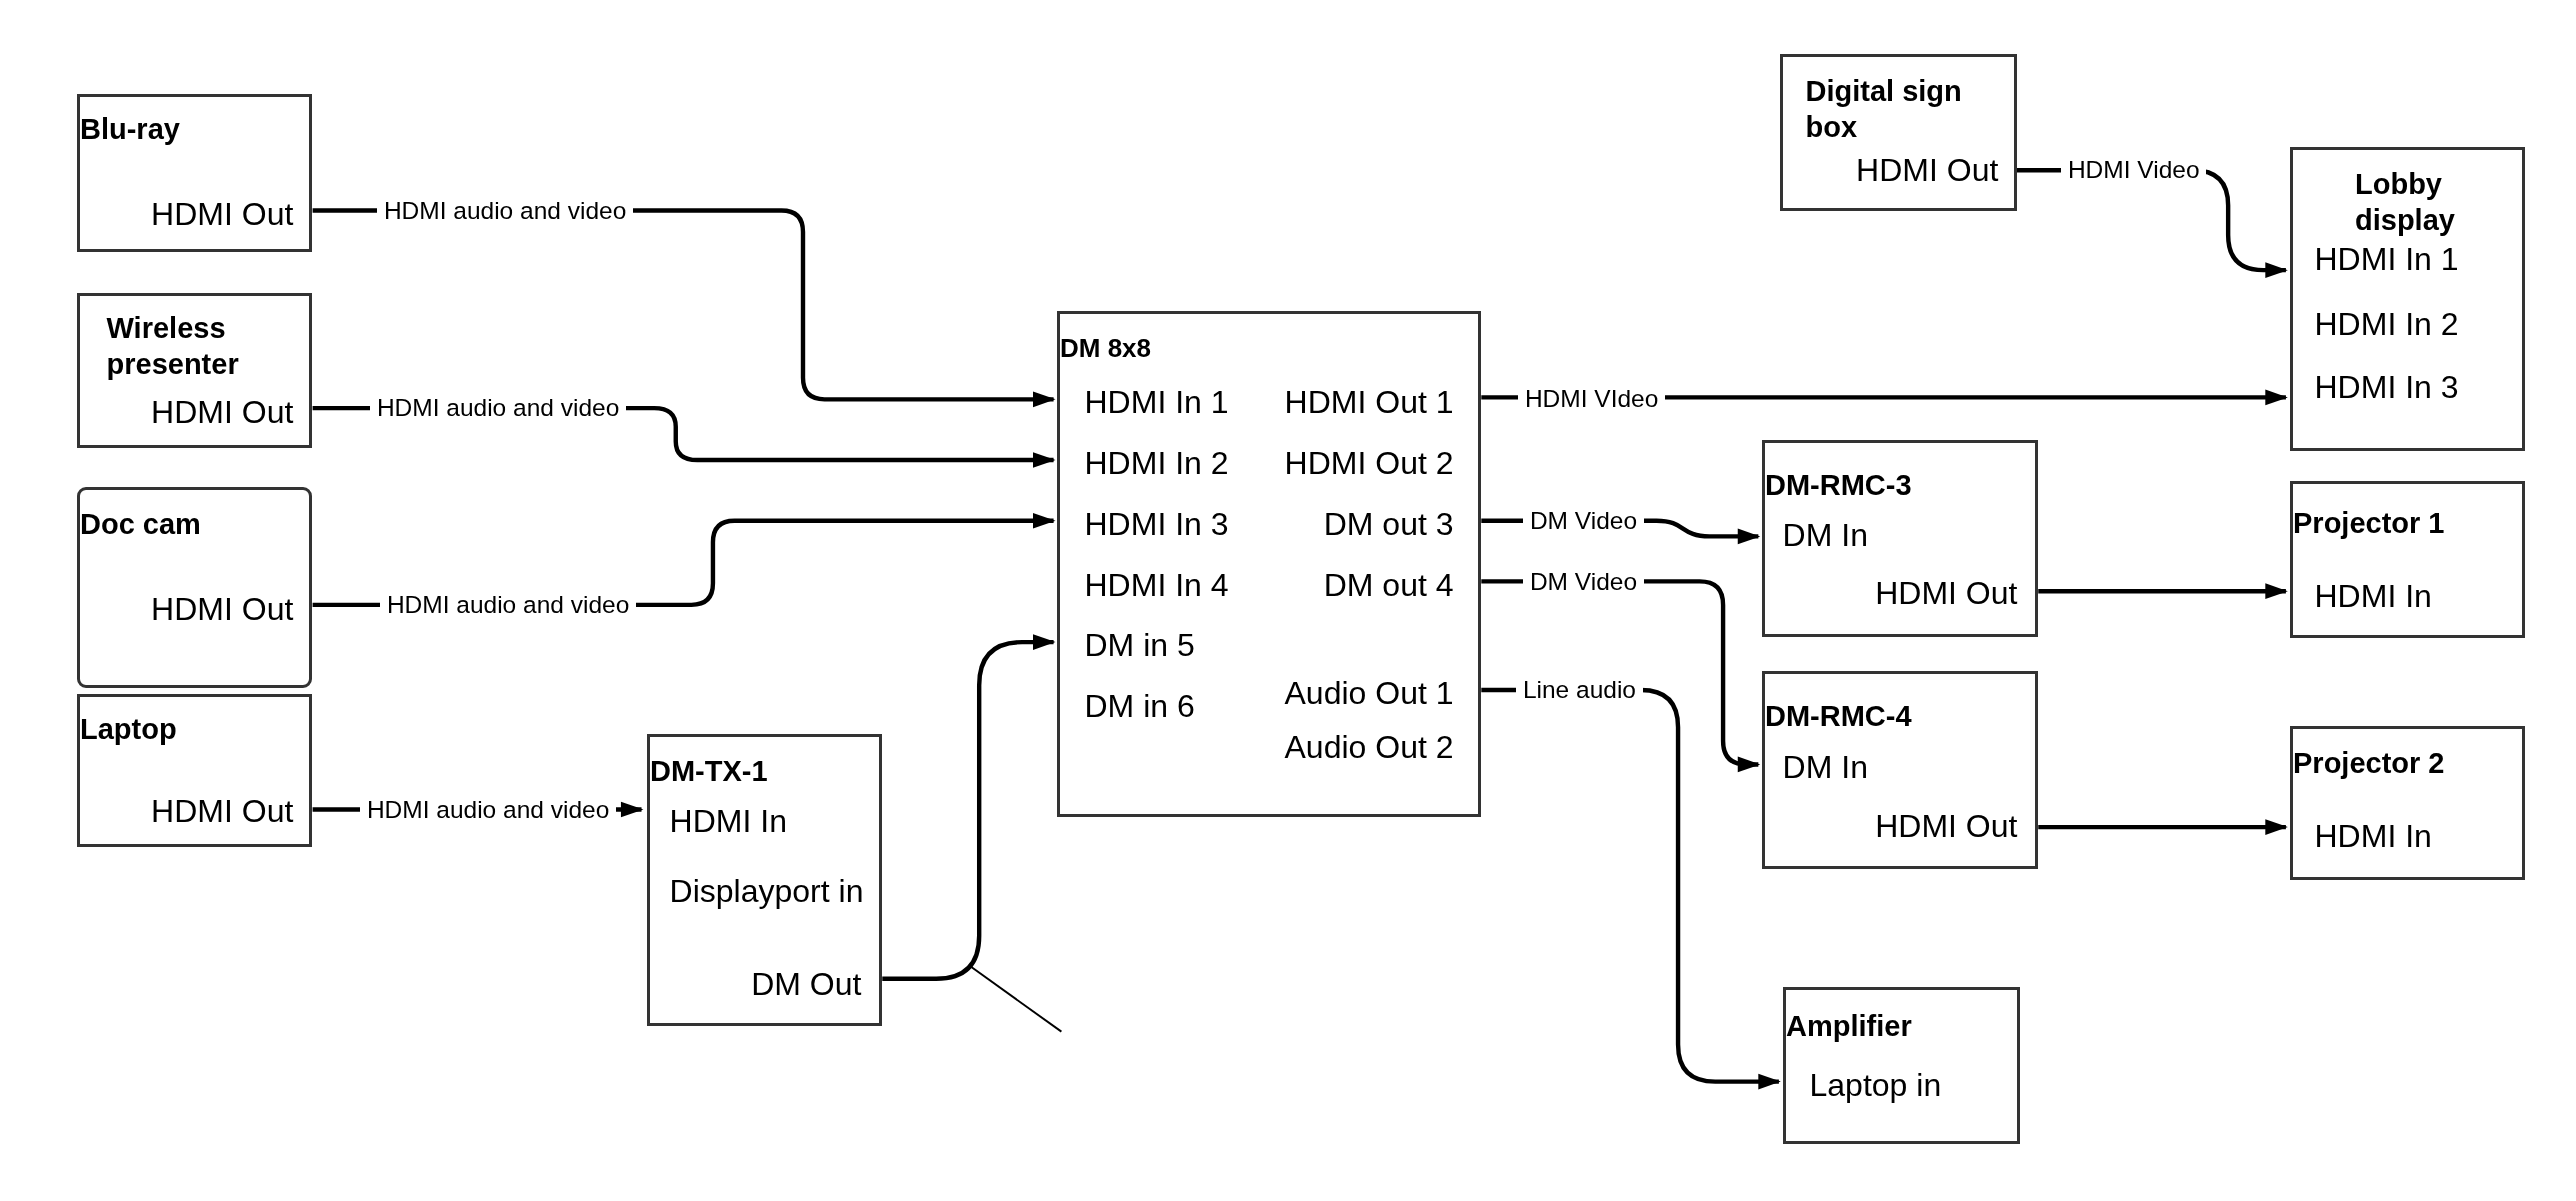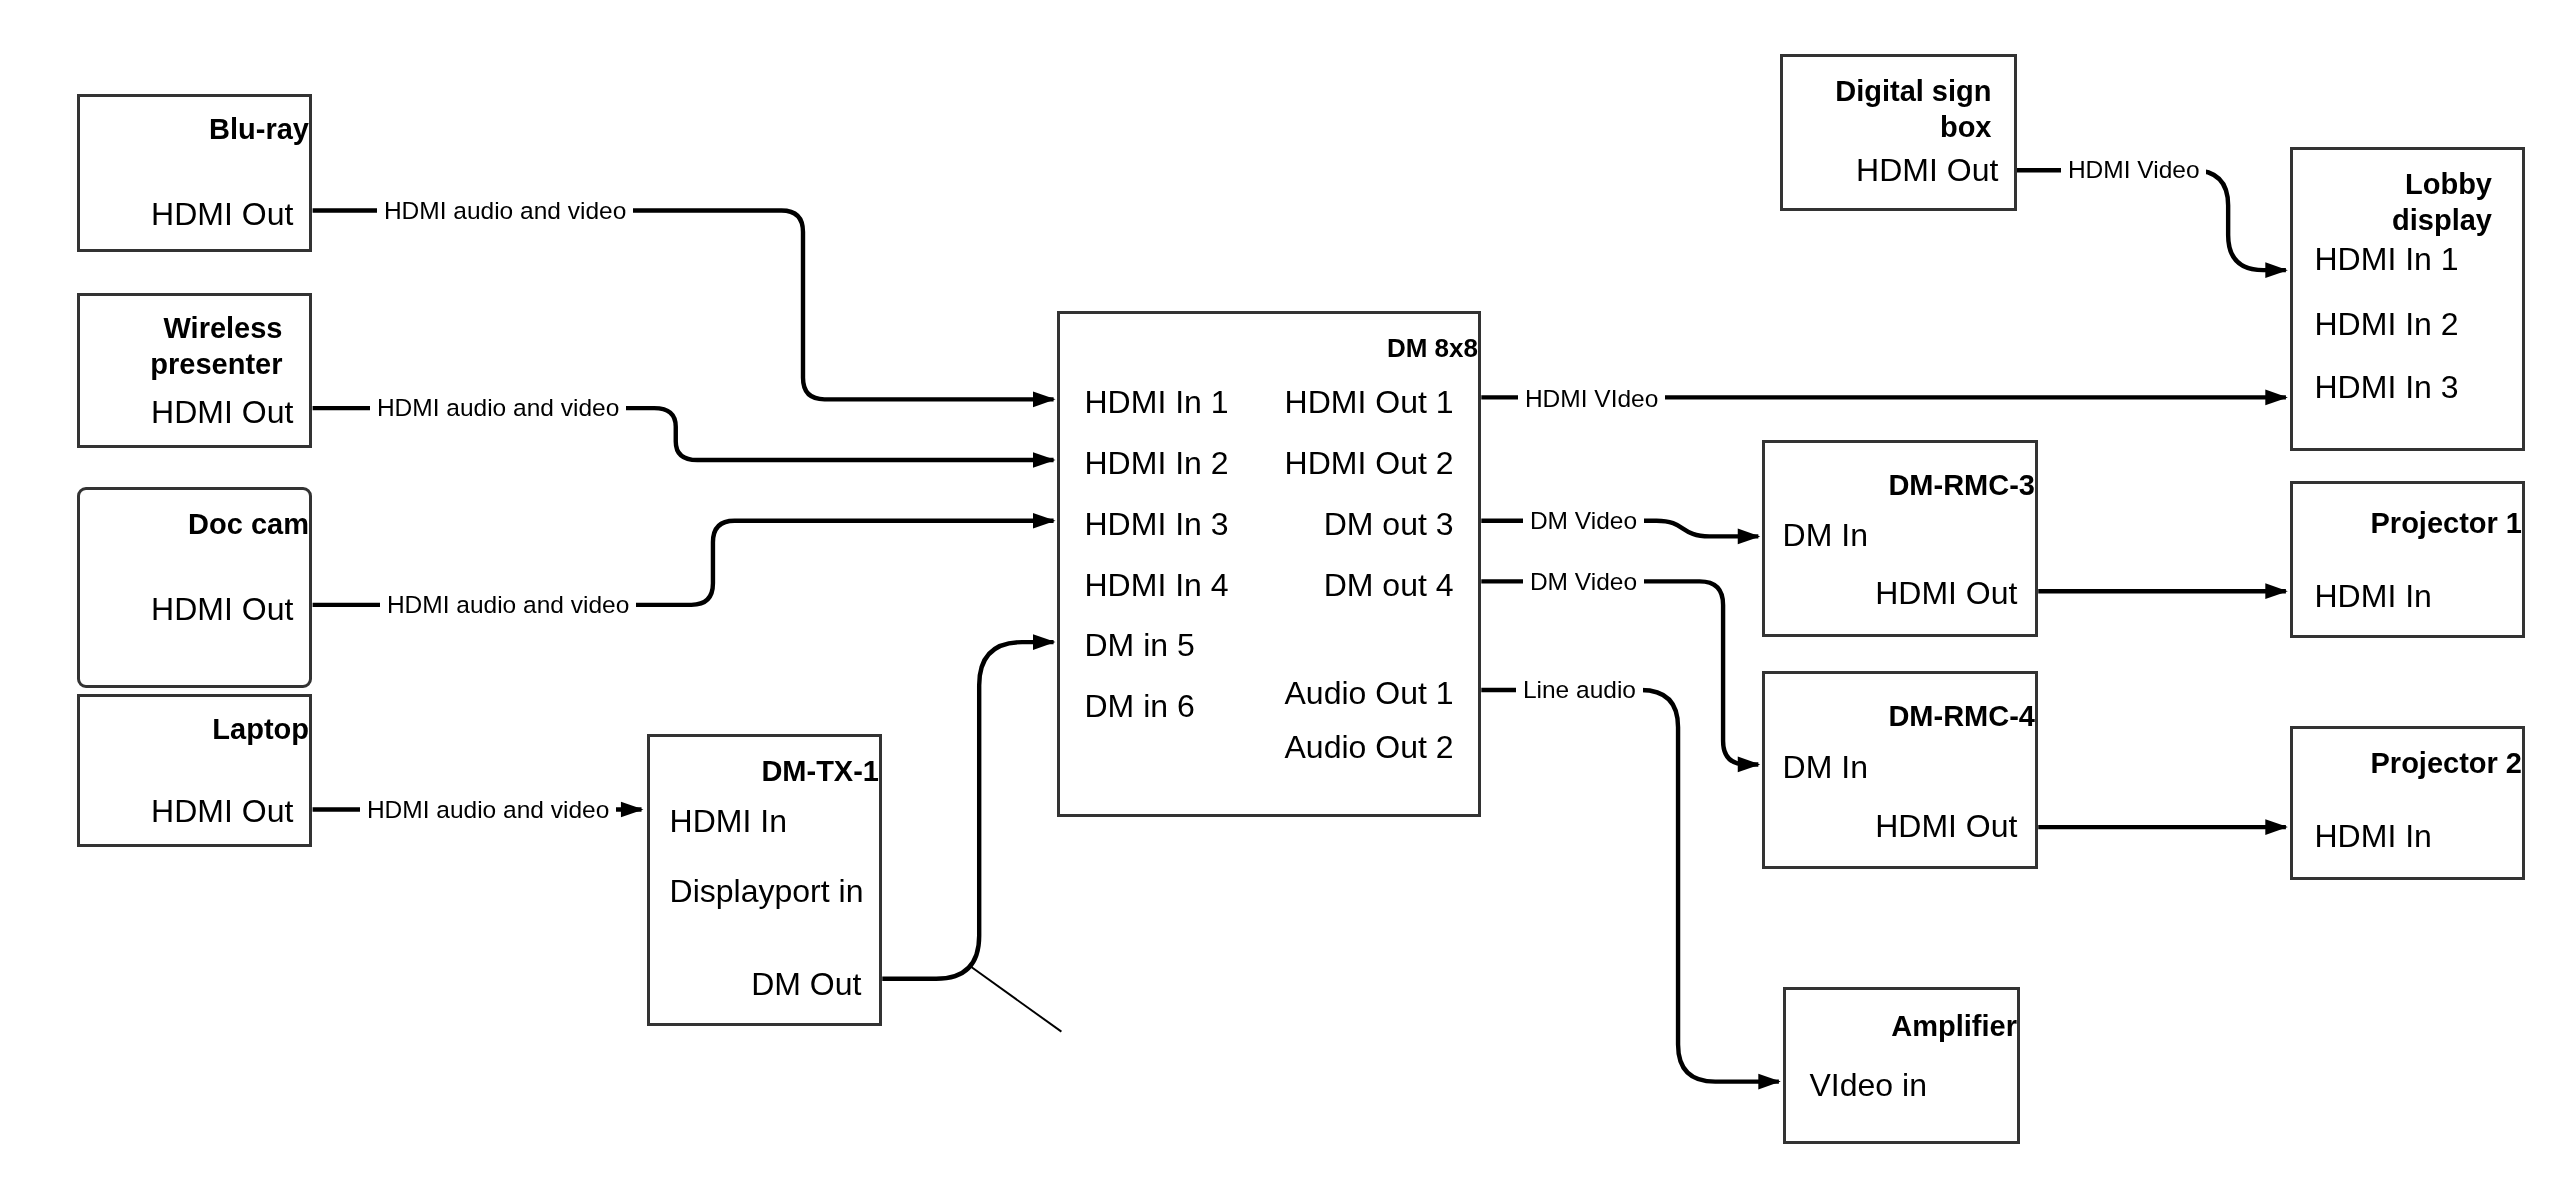--- a/index.html
+++ b/index.html
@@ -2,21 +2,21 @@
 <html><head>
 <meta charset="utf-8">
 <style>
   html,body{margin:0;padding:0;background:#fff;}
   body{font-family:"Liberation Sans","DejaVu Sans",sans-serif;color:#000;}
   .canvas{position:relative;width:2576px;height:1201px;background:#fff;overflow:hidden;}
   .wires{position:absolute;left:0;top:0;width:2576px;height:1201px;}
   .wire{stroke:#000;stroke-width:4.5;fill:none;}
   .callout-line{stroke:#000;stroke-width:2;fill:none;}
   .box{position:absolute;box-sizing:border-box;border:3.9px solid #333;background:#fff;}
-  .title{font-weight:700;font-size:29px;line-height:36px;text-align:right;margin:0 auto;}
+  .title{font-weight:700;font-size:29px;line-height:36px;text-align:left;margin:0 auto;}
   .port{position:absolute;font-size:32px;line-height:26.4px;white-space:nowrap;}
   .wlabel{position:absolute;transform:translateY(-50%);background:#fff;padding:0 6.9px;
           font-size:24.5px;line-height:26.4px;white-space:nowrap;}
   .note{position:absolute;box-sizing:border-box;border:2px dashed #444;background:#fff;
         font-size:21.5px;line-height:27.4px;text-align:center;padding:10.8px 13.7px 0 13.7px;}
 
   
   #box-bluray{left:77px;top:94px;width:235px;height:158px;}
   #box-bluray .title{margin-top:13.7px;}
   #box-bluray .port{top:104px;right:15.7px;}
@@ -178,21 +178,21 @@
     <div class="port port-1">HDMI Out</div>
   </div>
 
   <div class="box" id="box-proj2">
     <div class="title">Projector 2</div>
     <div class="port">HDMI In</div>
   </div>
 
   <div class="box" id="box-amplifier">
     <div class="title">Amplifier</div>
-    <div class="port">VIdeo in</div>
+    <div class="port">Laptop in</div>
   </div>
 
 
   <div class="wlabel" id="wl-bluray">HDMI audio and video</div>
   <div class="wlabel" id="wl-wireless">HDMI audio and video</div>
   <div class="wlabel" id="wl-doccam">HDMI audio and video</div>
   <div class="wlabel" id="wl-laptop">HDMI audio and video</div>
   <div class="wlabel" id="wl-out1">HDMI VIdeo</div>
   <div class="wlabel" id="wl-signbox">HDMI Video</div>
   <div class="wlabel" id="wl-out3">DM Video</div>

